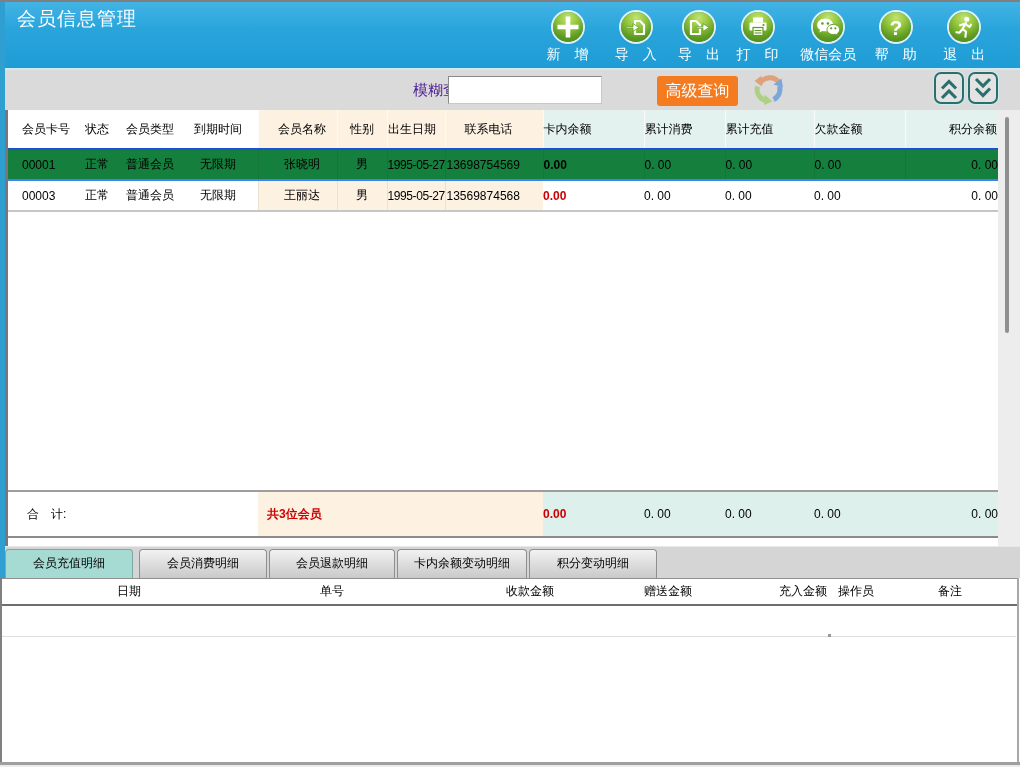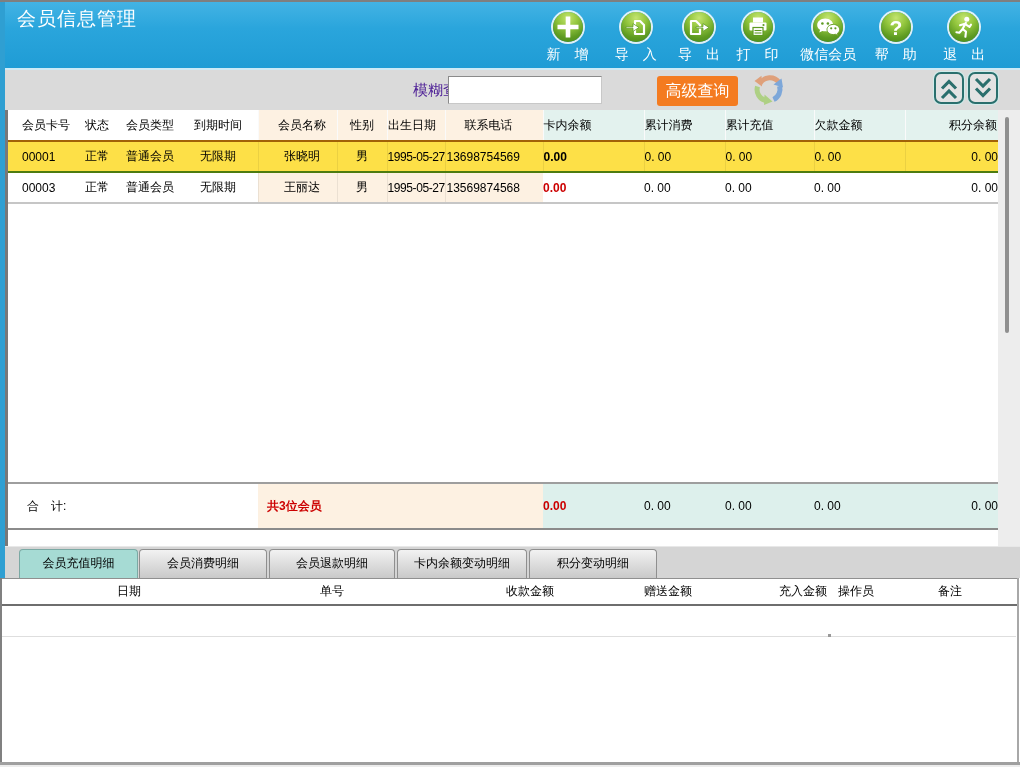--- a/index.html
+++ b/index.html
@@ -25,27 +25,27 @@
 
 #strip{left:0;top:68px;width:1020px;height:42px;background:#dadada;border-top:2px solid #cdeaf6}
 #mohu{left:413px;top:81px;font-size:15px;color:#4c1d95}
 #inputbox{left:448px;top:76px;width:154px;height:28px;background:#fff;border:1px solid #8a8a8a;border-bottom-color:#c8c8c8;border-right-color:#c8c8c8}
 #advbtn{left:657px;top:76px;width:81px;height:30px;background:#f47b20;border-radius:3px;color:#fff;font-size:16px;text-align:center;line-height:29px}
 #refresh{left:751px;top:73px;z-index:5}
 .chev{position:absolute;top:72px;width:30px;height:32px;border:2px solid #2a6f6d;border-radius:7px;background:#e3e3e3;box-shadow:0 0 0 1px #cfeceb}
 
 #grid{left:8px;top:110px;border-collapse:collapse;table-layout:fixed;width:990px}
 #grid td{white-space:nowrap;overflow:visible;padding:0;font-size:12px;vertical-align:middle}
-#grid .hd td{height:31px;border-bottom:2px solid #a16207}
+#grid .hd td{height:39px;border-bottom:2px solid #1d4ed8}
 #grid .dr td{height:31px;border-bottom:2px solid #c6c6c6}
 #grid .zb{background:#fdf1e2}
 #grid .zc{background:#e3f2ee}
 #grid .hd .zb,#grid .hd .zc{border-left:1px solid #fafafa}
 #grid .dr .zb,#grid .dr .zc{border-left:1px solid rgba(0,0,0,0.07)}
-#grid .sel td{background:#fde047;border-bottom:2px solid #4d7c0f}
+#grid .sel td{background:#15803d;border-bottom:2px solid #3b82f6}
 #grid .cen{text-align:center}
 #grid .c5{text-align:center;padding-left:9px}
 #grid .c7{text-align:center;padding-right:8px}
 #grid .dr .c7{letter-spacing:-0.4px}
 #grid .mon{text-align:left;padding-right:3px}
 #grid .monl{text-align:right;padding-right:0}
 #grid .pho{text-align:left;padding-left:1px}
 .red{color:#cc0000;font-weight:bold}
 .bk{font-weight:bold}
 #grid .sum td{height:46px;border-top:2px solid #9e9e9e;border-bottom:2px solid #8b8b8b}
@@ -234,21 +234,21 @@
         <td colspan="4" class="zb2 red" style="font-weight:bold;padding-left:9px">共3位会员</td>
         <td class="zc2 mon red" style="padding-right:6px">0.00</td>
         <td class="zc2 mon">0. 00</td>
         <td class="zc2 mon">0. 00</td>
         <td class="zc2 mon">0. 00</td>
         <td class="zc2 monl">0. 00</td>
       </tr>
 </tbody>
   </table>
 <div class="abs" id="tabstrip"></div>
-<div class="abs tab act" style="left:19px;width:119px">会员充值明细</div>
+<div class="abs tab act" style="left:5px;width:128px">会员充值明细</div>
 <div class="abs tab" style="left:139px;width:128px">会员消费明细</div>
 <div class="abs tab" style="left:269px;width:126px">会员退款明细</div>
 <div class="abs tab" style="left:397px;width:130px">卡内余额变动明细</div>
 <div class="abs tab" style="left:529px;width:128px">积分变动明细</div>
 <div class="abs" id="tabline"></div>
 <div class="abs" id="dethdr"></div>
 <div class="abs dh" style="left:117px">日期</div>
 <div class="abs dh" style="left:320px">单号</div>
 <div class="abs dh" style="left:506px">收款金额</div>
 <div class="abs dh" style="left:644px">赠送金额</div>

